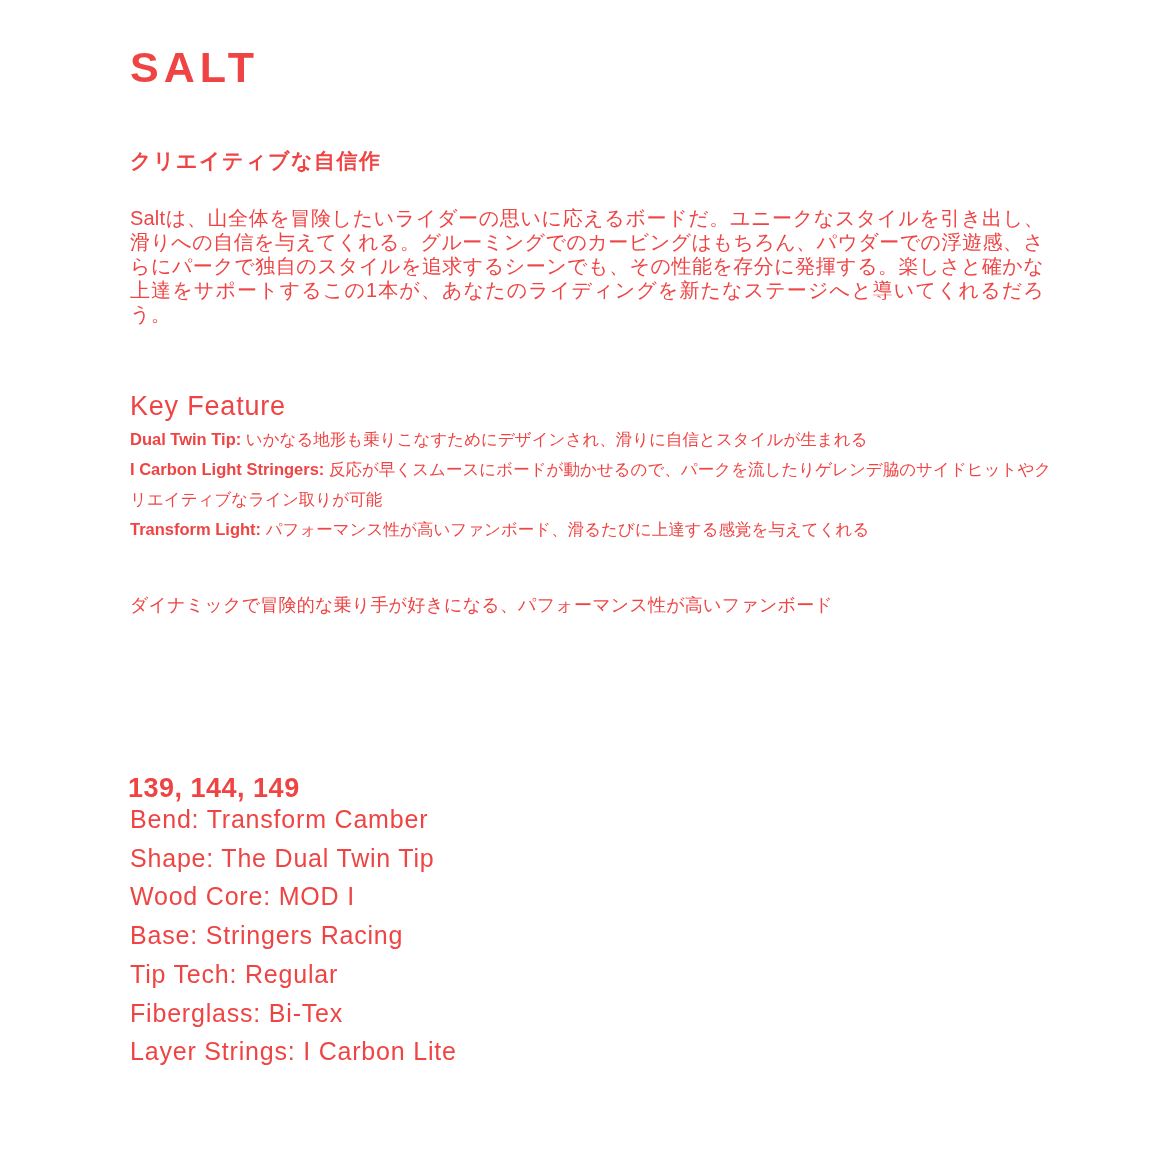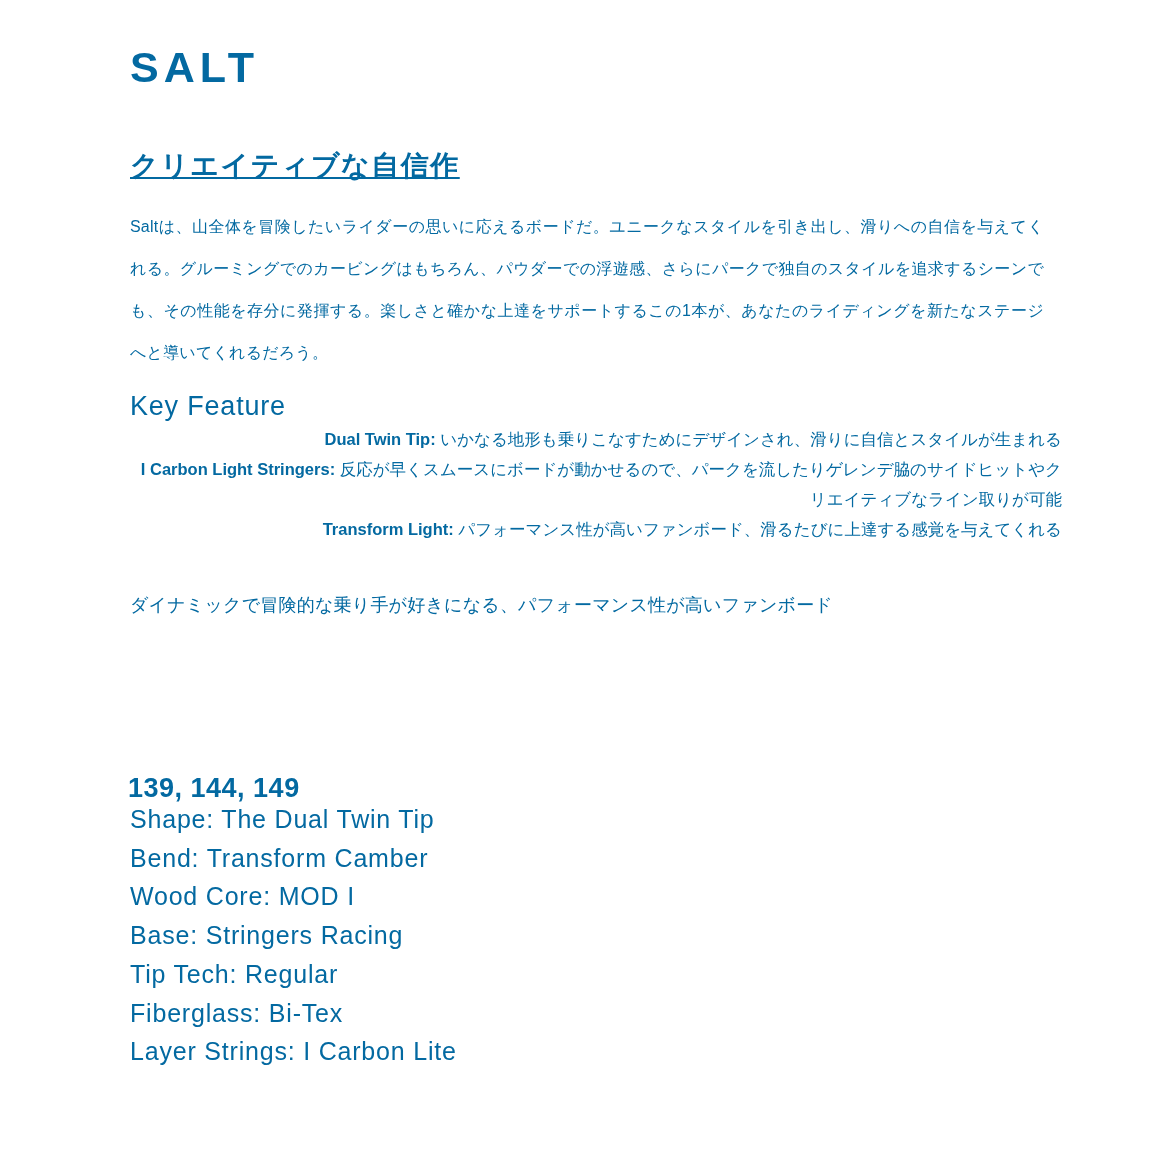--- a/index.html
+++ b/index.html
@@ -5,69 +5,67 @@
   html, body {
     margin: 0;
     padding: 0;
     background: #ffffff;
   }
   .page {
     position: relative;
     width: 1162px;
     height: 1162px;
     background: #ffffff;
-    color: #0369a1;
+    color: #ef4444;
     font-family: "Liberation Sans", "DejaVu Sans", sans-serif;
     overflow: hidden;
   }
   .page * { margin: 0; padding: 0; }
 
   .brand {
     position: absolute;
     left: 130px;
     top: 43px;
     font-size: 43px;
     font-weight: 700;
     letter-spacing: 5px;
   }
   .headline {
     position: absolute;
     left: 130px;
     top: 147px;
-    font-size: 28px;
+    font-size: 21px;
     font-weight: 700;
     letter-spacing: 1.5px;
-    text-decoration: underline;
   }
   .description {
     position: absolute;
     left: 130px;
     top: 206px;
     width: 914px;
-    font-size: 16px;
-    line-height: 42px;
+    font-size: 20px;
+    line-height: 24px;
     text-align: justify;
     letter-spacing: 0.2px;
   }
   .kf-heading {
     position: absolute;
     left: 130px;
     top: 391px;
     font-size: 27px;
     font-weight: 400;
     letter-spacing: 0.8px;
   }
   .kf-list {
     position: absolute;
     left: 130px;
     top: 424px;
     width: 932px;
     font-size: 16.5px;
     line-height: 30px;
-    text-align: right;
   }
   .kf-item .kf-label {
     font-weight: 700;
   }
   .tagline {
     position: absolute;
     left: 130px;
     top: 593px;
     font-size: 18px;
     letter-spacing: 0.2px;
@@ -116,22 +114,22 @@
       <span class="kf-label">Transform Light:</span>
       <span class="kf-text">パフォーマンス性が高いファンボード、滑るたびに上達する感覚を与えてくれる</span>
     </div>
   </div>
 
   <p class="tagline">ダイナミックで冒険的な乗り手が好きになる、パフォーマンス性が高いファンボード</p>
 
   <div class="sizes">139, 144, 149</div>
 
   <div class="specs">
+    <div class="spec-line">Bend: Transform Camber</div>
     <div class="spec-line">Shape: The Dual Twin Tip</div>
-    <div class="spec-line">Bend: Transform Camber</div>
     <div class="spec-line">Wood Core: MOD I</div>
     <div class="spec-line">Base: Stringers Racing</div>
     <div class="spec-line">Tip Tech: Regular</div>
     <div class="spec-line">Fiberglass: Bi-Tex</div>
     <div class="spec-line">Layer Strings: I Carbon Lite</div>
   </div>
 
 </div>
 
 </body></html>

